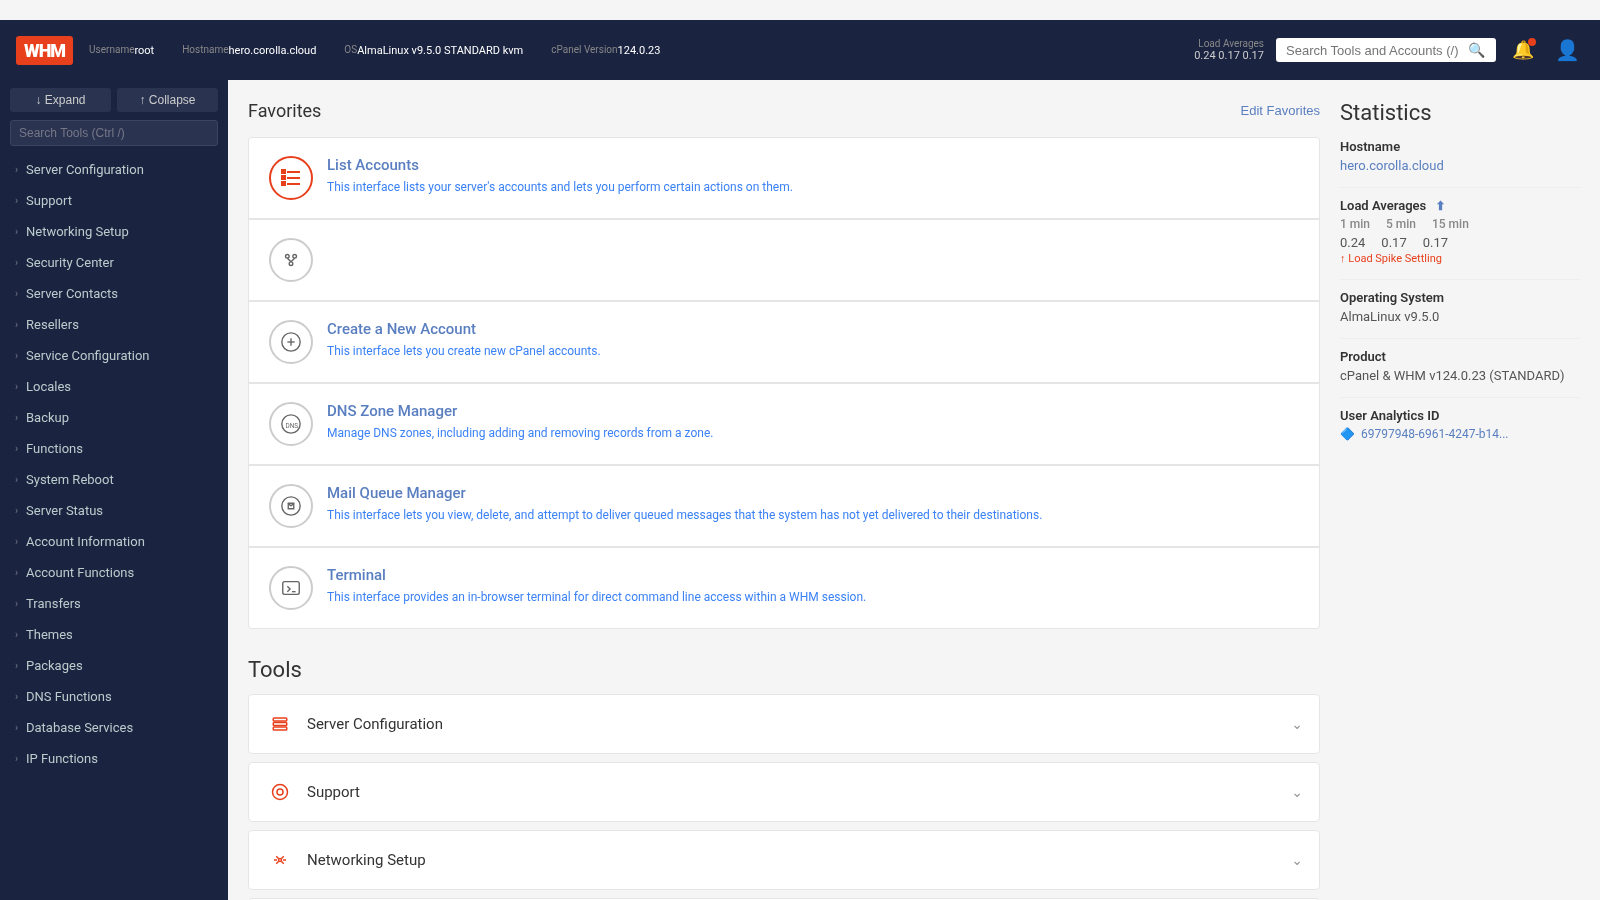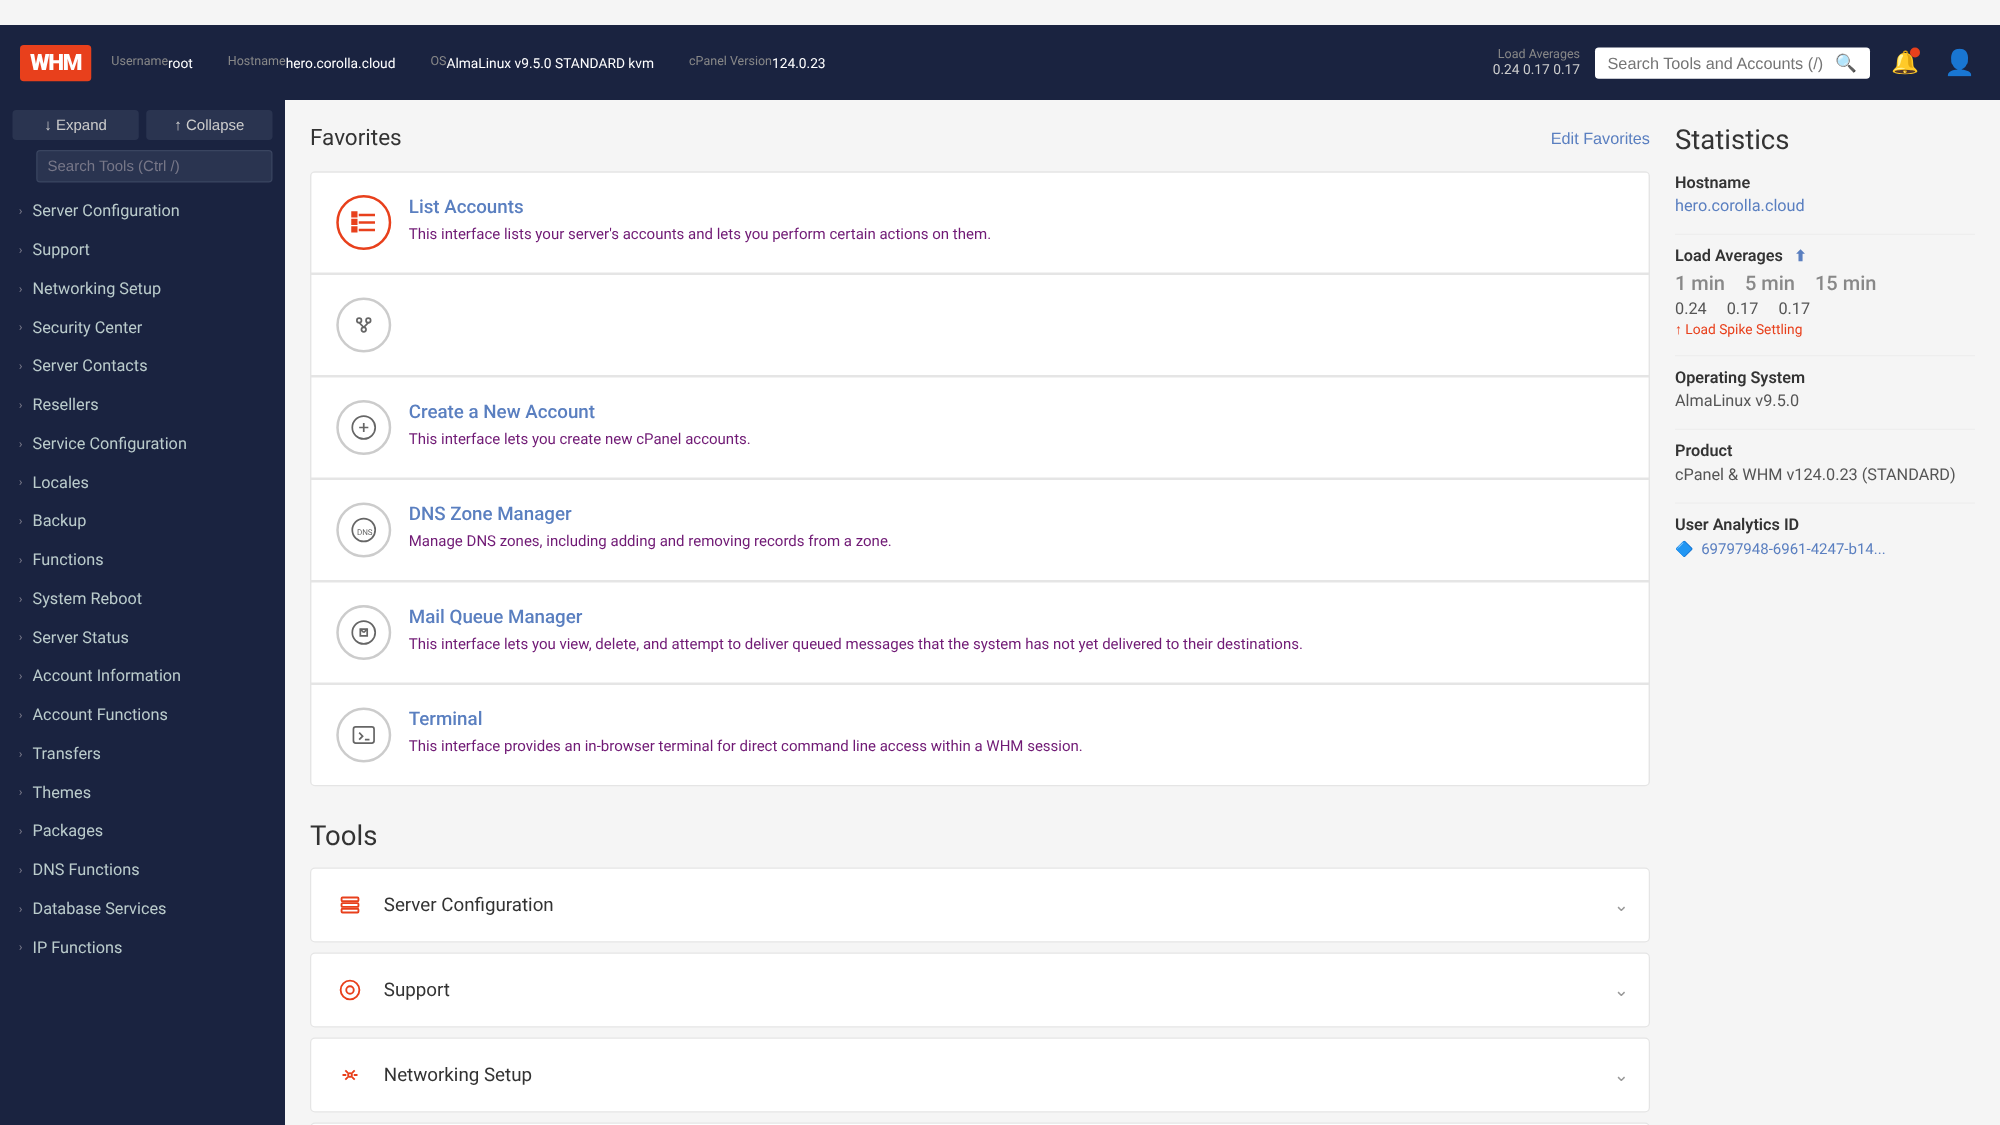--- a/index.html
+++ b/index.html
@@ -81,21 +81,20 @@
       font-size: 12px;
       padding: 5px 8px;
       border-radius: 3px;
       cursor: pointer;
       display: flex; align-items: center; justify-content: center; gap: 4px;
     }
 
     .sidebar-search {
       padding: 0 10px 8px;
       flex-shrink: 0;
-      margin-left: 19px;
     }
     .sidebar-search input {
       width: 100%;
       background: #2a3450;
       border: 1px solid #3a4560;
       border-radius: 3px;
       color: #ccc;
       font-size: 12px;
       padding: 5px 8px;
       outline: none;
@@ -157,21 +156,21 @@
       border: 2px solid #ccc;
       border-radius: 50%;
       display: flex; align-items: center; justify-content: center;
       flex-shrink: 0;
       color: #666;
       font-size: 18px;
     }
     .fav-icon.orange-border { border-color: #e8401c; }
     .fav-body { flex: 1; }
     .fav-title { font-size: 15px; color: #5a7fc0; font-weight: 500; margin-bottom: 4px; }
-    .fav-desc { font-size: 12px; color: #701a75; line-height: 1.5; }
+    .fav-desc { font-size: 12px; color: #3b82f6; line-height: 1.5; }
 
     
     .tools-title { font-size: 22px; font-weight: 400; color: #333; margin-bottom: 12px; }
     .tool-section {
       background: #fff;
       border: 1px solid #e5e5e5;
       border-radius: 4px;
       margin-bottom: 8px;
     }
     .tool-section-header {
@@ -192,21 +191,21 @@
     .stats-panel {
       width: 240px;
       flex-shrink: 0;
     }
     .stats-title { font-size: 22px; font-weight: 400; color: #333; margin-bottom: 14px; }
     .stat-block { margin-bottom: 14px; }
     .stat-label { font-size: 13px; font-weight: 600; color: #333; margin-bottom: 4px; }
     .stat-value { font-size: 13px; color: #555; }
     .stat-value.blue { color: #5a7fc0; }
     .la-row {
-      display: flex; gap: 16px; font-size: 16px; color: #888; margin-bottom: 4px;
+      display: flex; gap: 16px; font-size: 12px; color: #888; margin-bottom: 4px;
     }
     .la-row span { font-weight: 500; }
     .la-vals { display: flex; gap: 16px; font-size: 13px; color: #555; }
     .la-spike { font-size: 11px; color: #e8401c; margin-top: 2px; }
     .user-analytics { display: flex; align-items: center; gap: 6px; font-size: 12px; color: #5a7fc0; }
     hr.stat-divider { border: none; border-top: 1px solid #eee; margin: 10px 0; }
 
     
     .notif-icon { position: relative; }
     .notif-dot {

